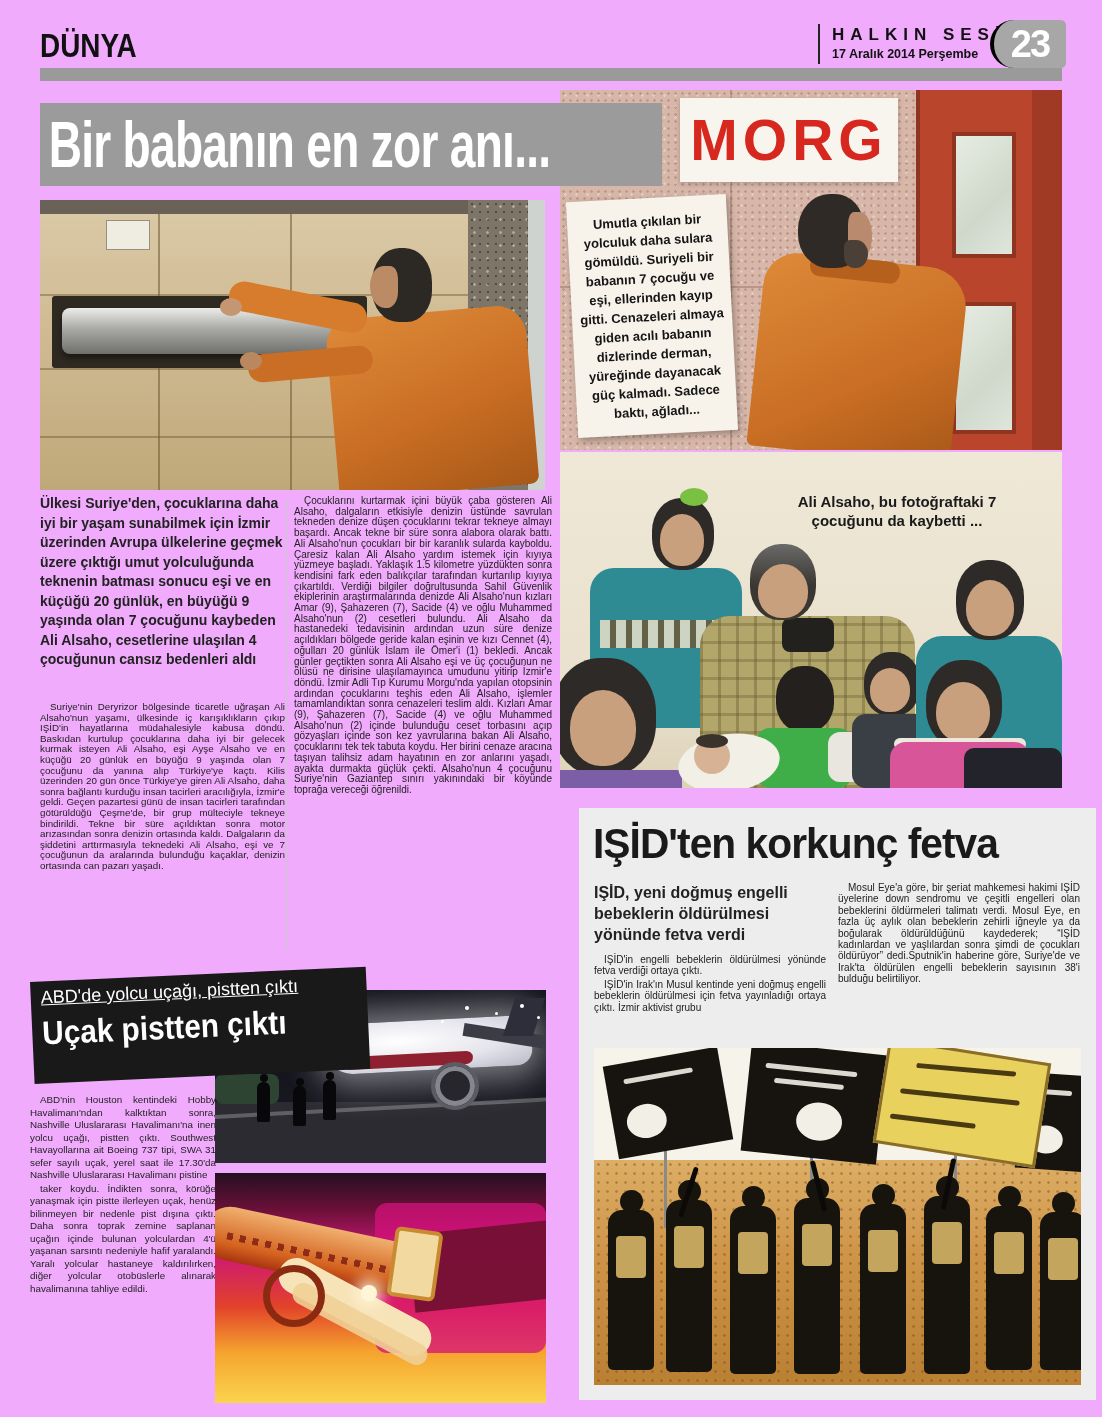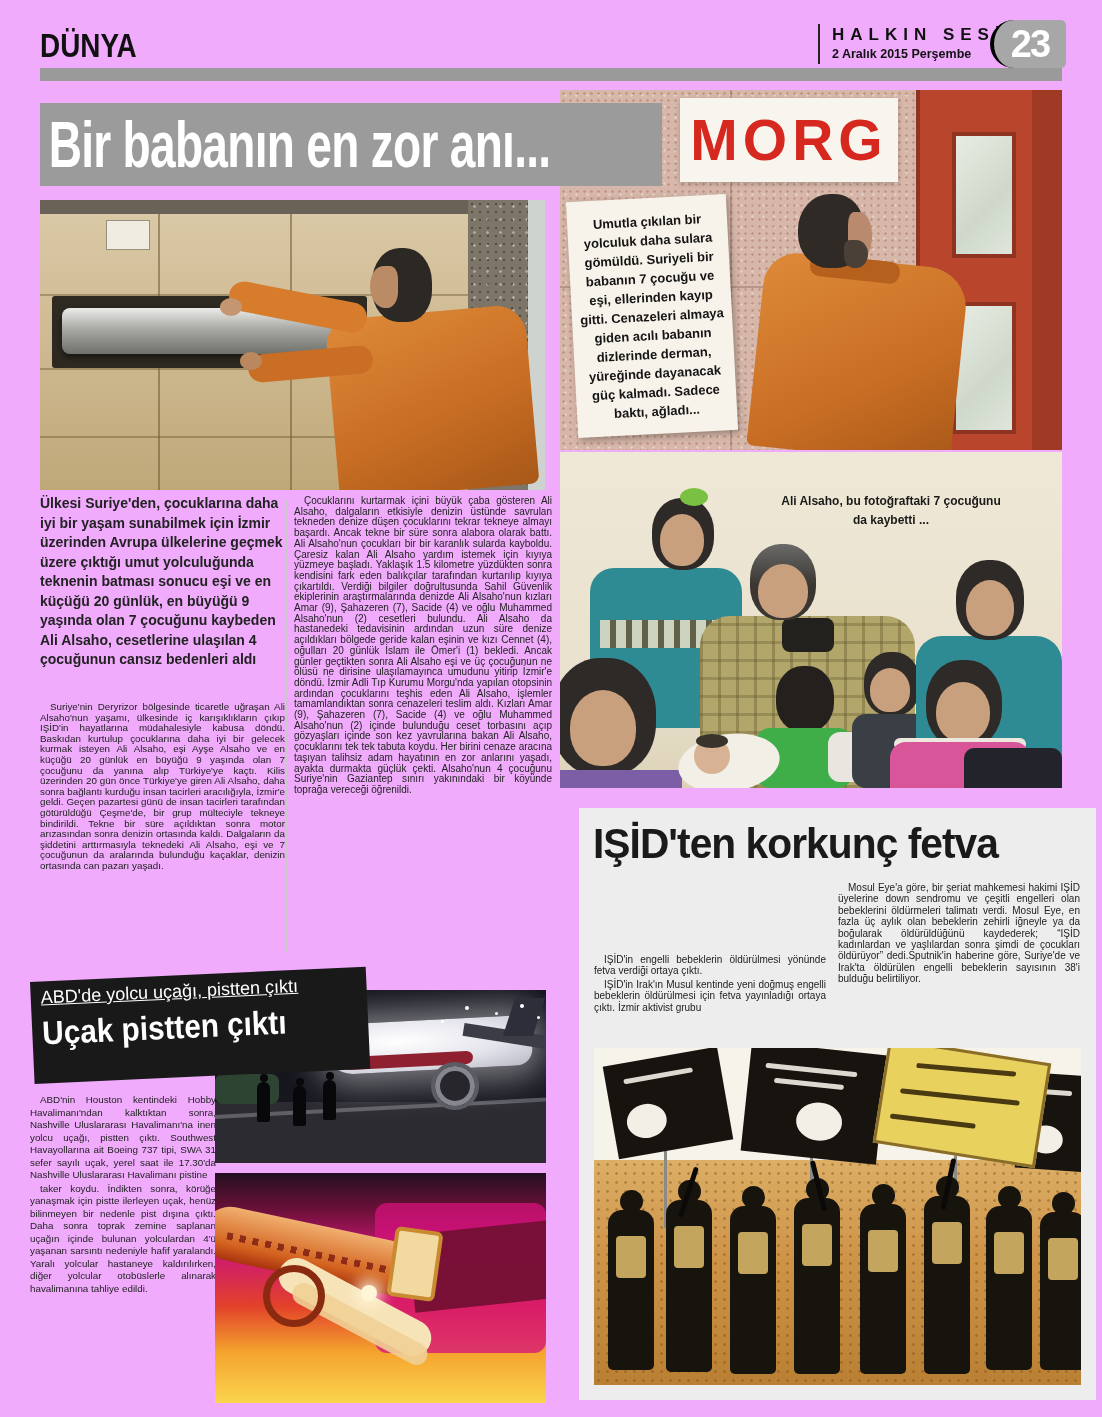--- a/index.html
+++ b/index.html
@@ -78,21 +78,21 @@
   
   .intro{left:40px;top:494px;width:250px;font-size:14px;font-weight:bold;line-height:19.5px;color:#222;}
   .colrule{left:286px;top:500px;width:1px;height:452px;background:#c9c9c9;}
   .col1{left:40px;top:702px;width:245px;font-size:9.8px;line-height:10.6px;text-align:justify;color:#222;}
   .col2{left:294px;top:496px;width:258px;font-size:10px;line-height:10.7px;text-align:justify;color:#222;}
   .bodyindent{text-indent:10px;}
 
   
   .photo-family{left:560px;top:452px;width:502px;height:336px;overflow:hidden;z-index:1;
                 background:linear-gradient(180deg,#efe8d7 0%,#e9e1cd 70%,#ddd2b8 100%);}
-  .fam-caption{left:220px;top:40px;width:222px;font-size:12px;font-weight:bold;line-height:19px;
+  .fam-caption{left:226px;top:40px;width:222px;font-size:15px;font-weight:bold;line-height:19px;
                text-align:center;color:#1a1a1a;z-index:4;}
   .head{border-radius:46% 46% 44% 44%;background:#2e2a28;}
   .face{border-radius:50% 50% 46% 46%;background:#c9a07e;}
   .fg-tl-body{left:30px;top:116px;width:152px;height:160px;border-radius:24px 24px 0 0;background:#2e8b94;}
   .fg-tl-knit{left:40px;top:168px;width:120px;height:28px;background:repeating-linear-gradient(90deg,#e8e0c8 0 10px,#6b5a3a 10px 16px);opacity:.85;}
   .fg-tl-head{left:92px;top:46px;width:62px;height:72px;}
   .fg-tl-face{left:100px;top:62px;width:44px;height:52px;}
   .fg-tl-bow{left:120px;top:36px;width:28px;height:18px;border-radius:50%;background:#7ac143;}
   .fg-fa-body{left:140px;top:164px;width:215px;height:172px;border-radius:30px 30px 0 0;
               background:#b3a66a;
@@ -199,21 +199,21 @@
 </style>
 </head>
 <body>
 
 <div class="page">
 
   <div class="abs hdr-section">DÜNYA</div>
   <div class="abs hdr-bar"></div>
   <div class="abs hdr-divider"></div>
   <div class="abs masthead">HALKIN SESİ</div>
-  <div class="abs issue-date">2 Aralık 2015 Perşembe</div>
+  <div class="abs issue-date">17 Aralık 2014 Perşembe</div>
   <div class="abs page-num-box">
     <span>23</span>
   </div>
 
   <div class="abs photo-morg">
     <div class="abs mw-grout-v"></div>
     <div class="abs mw-grout-h"></div>
     <div class="abs morg-sign">
       <span>MORG</span>
     </div>
@@ -291,20 +291,21 @@
     <div class="abs face fg-fr-face"></div>
     <div class="abs head fg-pk-head"></div>
     <div class="abs face fg-pk-face"></div>
     <div class="abs fg-pk-trim"></div>
     <div class="abs fg-pk-body"></div>
     <div class="abs fg-dark-br"></div>
   </div>
 
   <div class="abs isid-panel">
     <div class="abs isid-headline">IŞİD'ten korkunç fetva</div>
+    <div class="abs isid-subhead">IŞİD, yeni doğmuş engelli bebeklerin öldürülmesi yönünde fetva verdi</div>
     <div class="abs isid-col1">
       <div class="p1 bodyindent">IŞİD'in engelli bebeklerin öldürülmesi yönünde fetva verdiği ortaya çıktı.</div>
       <div class="p2 bodyindent">IŞİD'in Irak'ın Musul kentinde yeni doğmuş engelli bebeklerin öldürülmesi için fetva yayınladığı ortaya çıktı. İzmir aktivist grubu</div>
     </div>
     <div class="abs isid-col2 bodyindent">Mosul Eye'a göre, bir şeriat mahkemesi hakimi IŞİD üyelerine down sendromu ve çeşitli engelleri olan bebeklerini öldürmeleri talimatı verdi. Mosul Eye, en fazla üç aylık olan bebeklerin zehirli iğneyle ya da boğularak öldürüldüğünü kaydederek; “IŞİD kadınlardan ve yaşlılardan sonra şimdi de çocukları öldürüyor” dedi.Sputnik'in haberine göre, Suriye'de ve Irak'ta öldürülen engelli bebeklerin sayısının 38'i bulduğu belirtiliyor.</div>
 
     <div class="abs photo-isis">
       <div class="abs isis-ground"></div>
       <div class="abs isis-speckle"></div>
       <div class="abs pole" style="left:70px;top:90px;height:90px;"></div>

